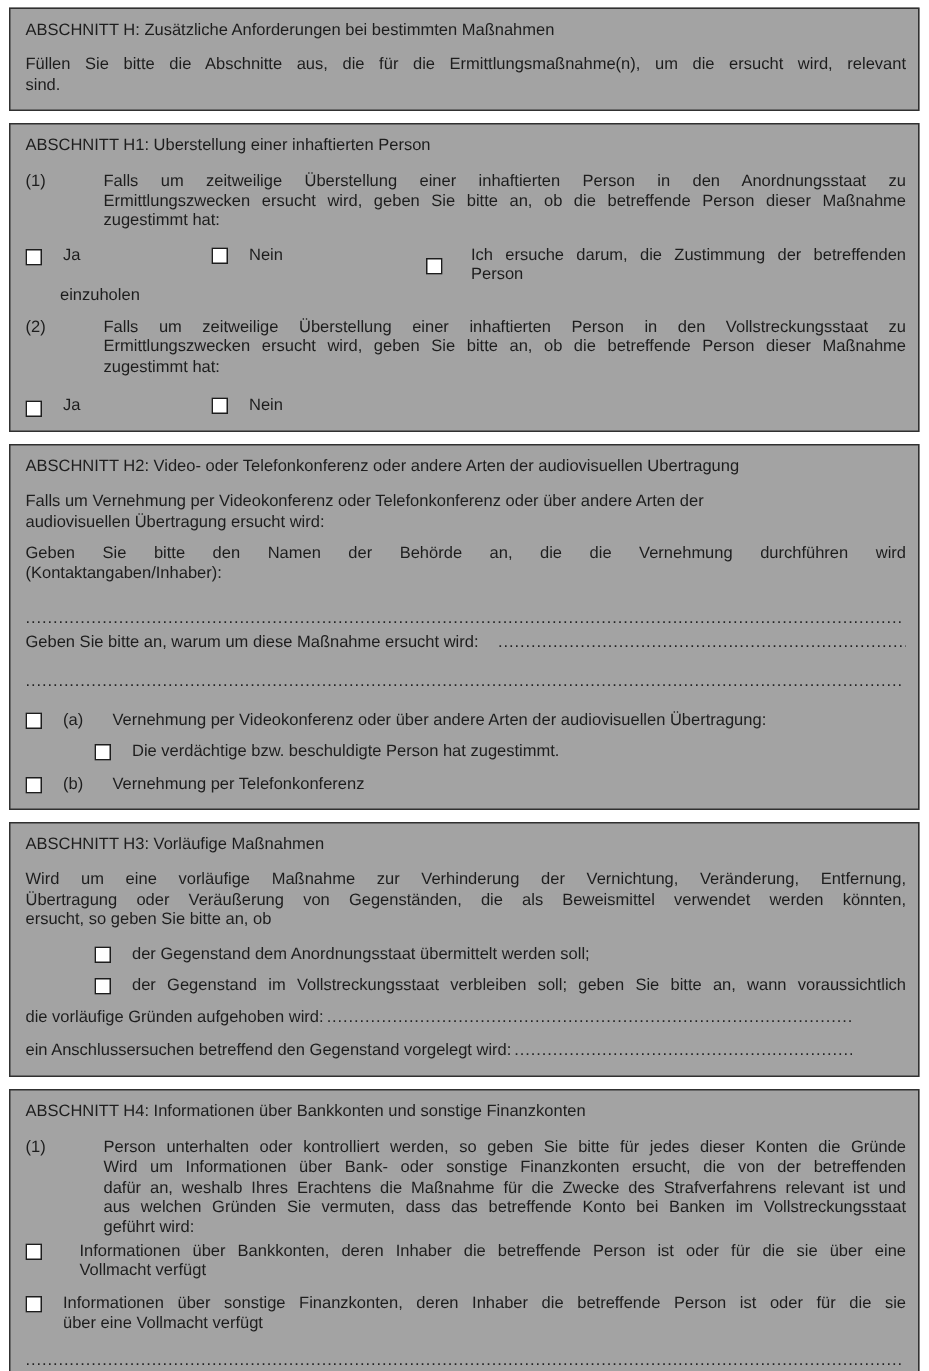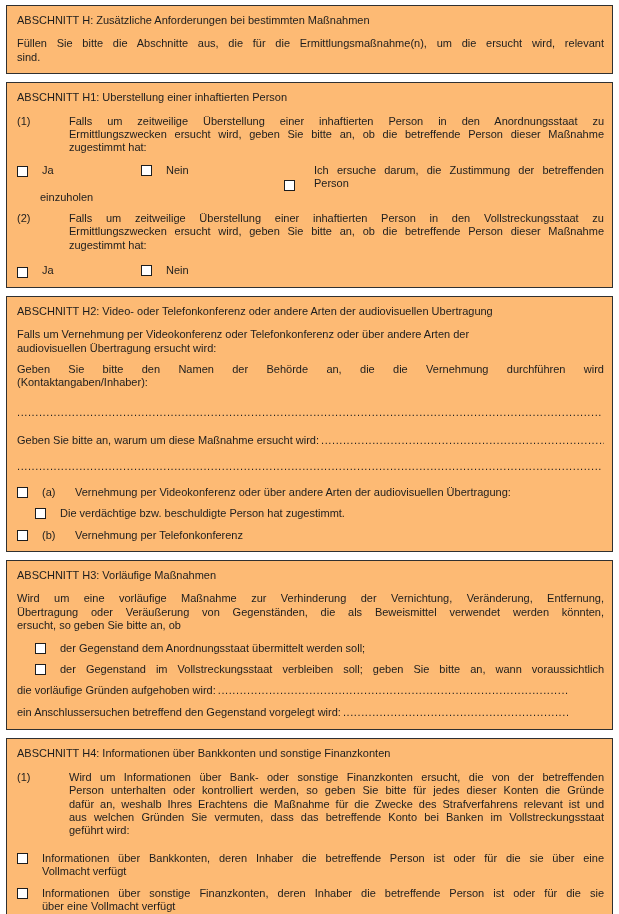--- a/index.html
+++ b/index.html
@@ -12,21 +12,21 @@
     font-family: "Liberation Sans", sans-serif;
     font-size: 11px;
     line-height: 13.4px;
     color: #1d1d1d;
   }
   .page { padding: 5px 6px; }
   .sec {
     border: 1.5px solid #303030;
     padding: 7px 8px 9px 7px;
     margin-bottom: 8px;
-    background: #fdba74;
+    background: #a3a3a3;
   }
   .sec-title { margin: 1px 0 10px 3px; white-space: nowrap; }
   .para { margin: 0 0 0 3px; }
   .jline { text-align: justify; text-align-last: justify; }
   .pline { text-align: left; }
   .maxw500 { max-width: 500px; }
 
   
   .numrow { display: flex; align-items: flex-start; margin-left: 3px; }
   .numcol { flex: 0 0 28px; }
@@ -37,45 +37,45 @@
     flex: 0 0 auto;
     width: 9px; height: 9px;
     border: 1.5px solid #1d1d1d;
     margin-top: 1px;
     background: #fff;
   }
   .optrow { display: flex; align-items: flex-start; margin-left: 3px; }
   .optrow .cb { margin-right: 14px; }
   .cell-ja   { flex: 0 0 124px; display: flex; align-items: flex-end; }
   .cell-nein { flex: 0 0 95px;  display: flex; align-items: flex-start; }
-  .cell-rest { flex: 1; display: flex; align-items: flex-end; padding-left: 48px; }
+  .cell-rest { flex: 1; display: flex; align-items: center; padding-left: 48px; }
   .cell-rest .cb { margin-right: 19px; }
   .cell-rest .lbl { flex: 1; }
   .stretch { text-align: justify; text-align-last: justify; }
   .wrapline { margin: 0 0 0 26px; }
 
   .lettercol { flex: 0 0 33px; }
-  .indent28 { margin-left: 21px; }
+  .indent28 { margin-left: 49px; }
   .lblflex { flex: 1; }
 
   
   .dots {
     overflow: hidden;
     white-space: nowrap;
     letter-spacing: 0.6px;
     color: #222;
   }
   .dotline { height: 14px; margin: 0 2px 0 3px; }
   .dotfill { flex: 1; height: 14px; margin-left: 2px; }
   .fieldrow { display: flex; align-items: flex-start; margin-left: 3px; }
   .endgap { flex: 0 0 36px; }
 
   .mt8  { margin-top: 8px; }
   .mt9  { margin-top: 9px; }
-  .mt10 { margin-top: 14px; }
+  .mt10 { margin-top: 2px; gap: 11px; }
   .mt12 { margin-top: 12px; }
   .mt16 { margin-top: 16px; }
 </style>
 </head>
 <body>
 
 <div class="page">
 
   <div class="sec">
     <div class="sec-title">ABSCHNITT H: Zusätzliche Anforderungen bei bestimmten Maßnahmen</div>
@@ -205,22 +205,22 @@
       <span class="endgap"></span>
     </div>
   </div>
 
   <div class="sec">
     <div class="sec-title">ABSCHNITT H4: Informationen über Bankkonten und sonstige Finanzkonten</div>
 
     <div class="numrow">
       <div class="numcol">(1)</div>
       <div class="numbody">
+          <div class="jline">Person unterhalten oder kontrolliert werden, so geben Sie bitte für jedes dieser Konten die Gründe</div>
           <div class="jline">Wird um Informationen über Bank- oder sonstige Finanzkonten ersucht, die von der betreffenden</div>
-          <div class="jline">Person unterhalten oder kontrolliert werden, so geben Sie bitte für jedes dieser Konten die Gründe</div>
           <div class="jline">dafür an, weshalb Ihres Erachtens die Maßnahme für die Zwecke des Strafverfahrens relevant ist und</div>
           <div class="jline">aus welchen Gründen Sie vermuten, dass das betreffende Konto bei Banken im Vollstreckungsstaat</div>
           <div class="pline">geführt wird:</div>
         </div>
     </div>
 
     <div class="optrow mt10">
       <span class="cb"></span>
       <span class="lblflex">
           <div class="jline">Informationen über Bankkonten, deren Inhaber die betreffende Person ist oder für die sie über eine</div>

